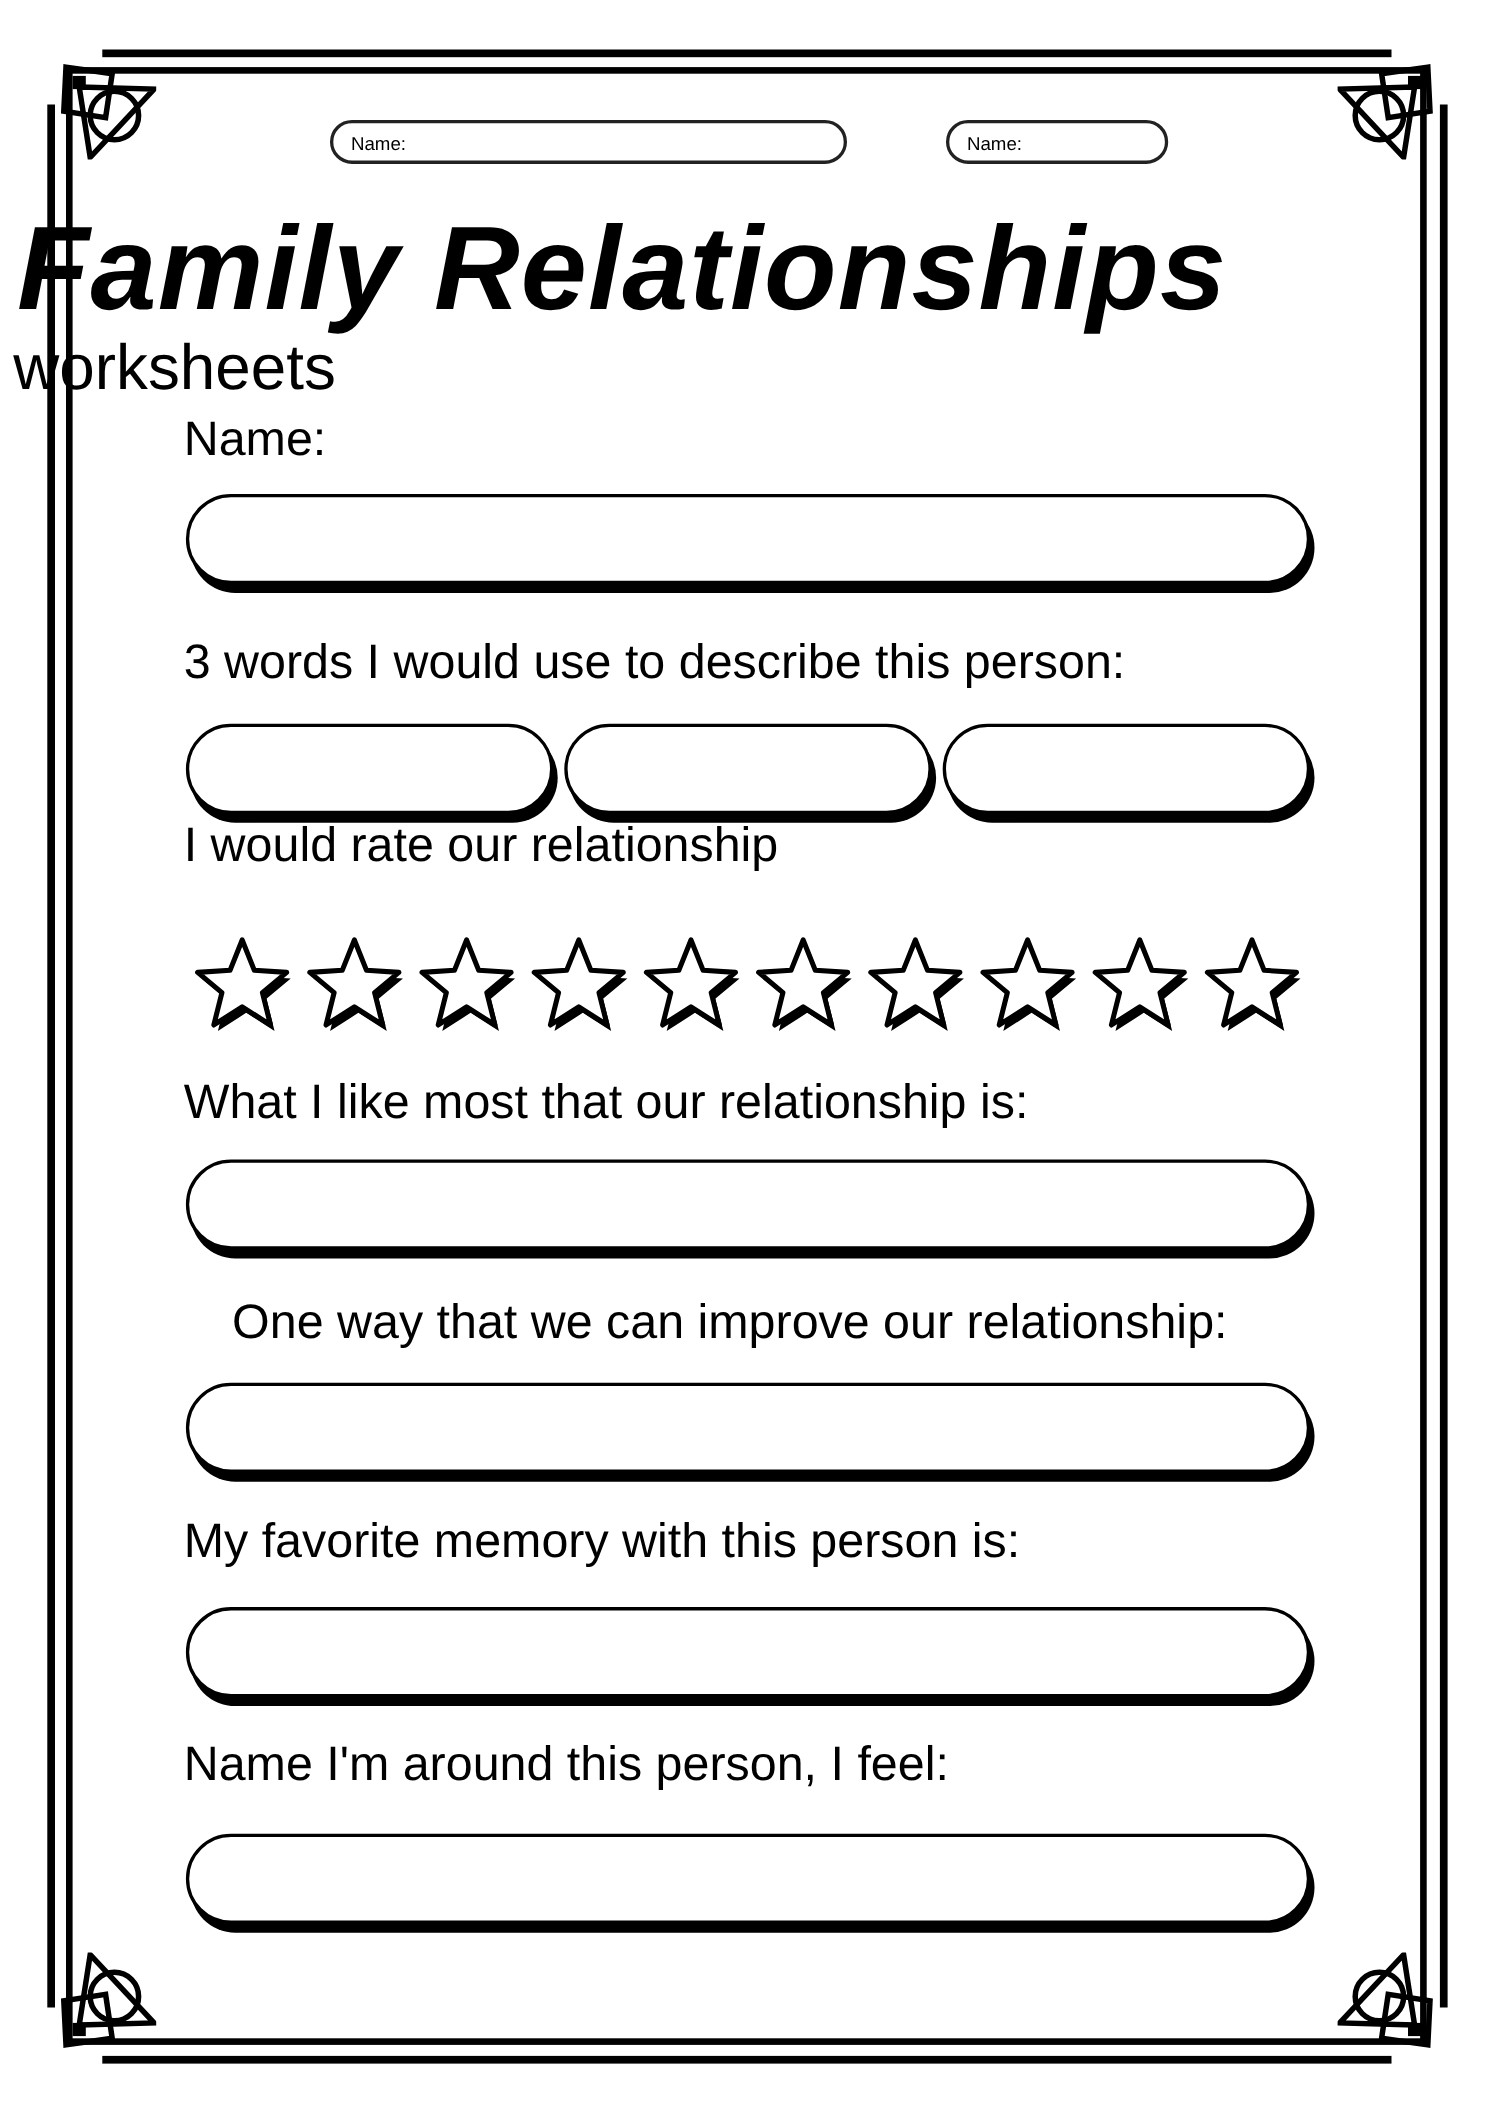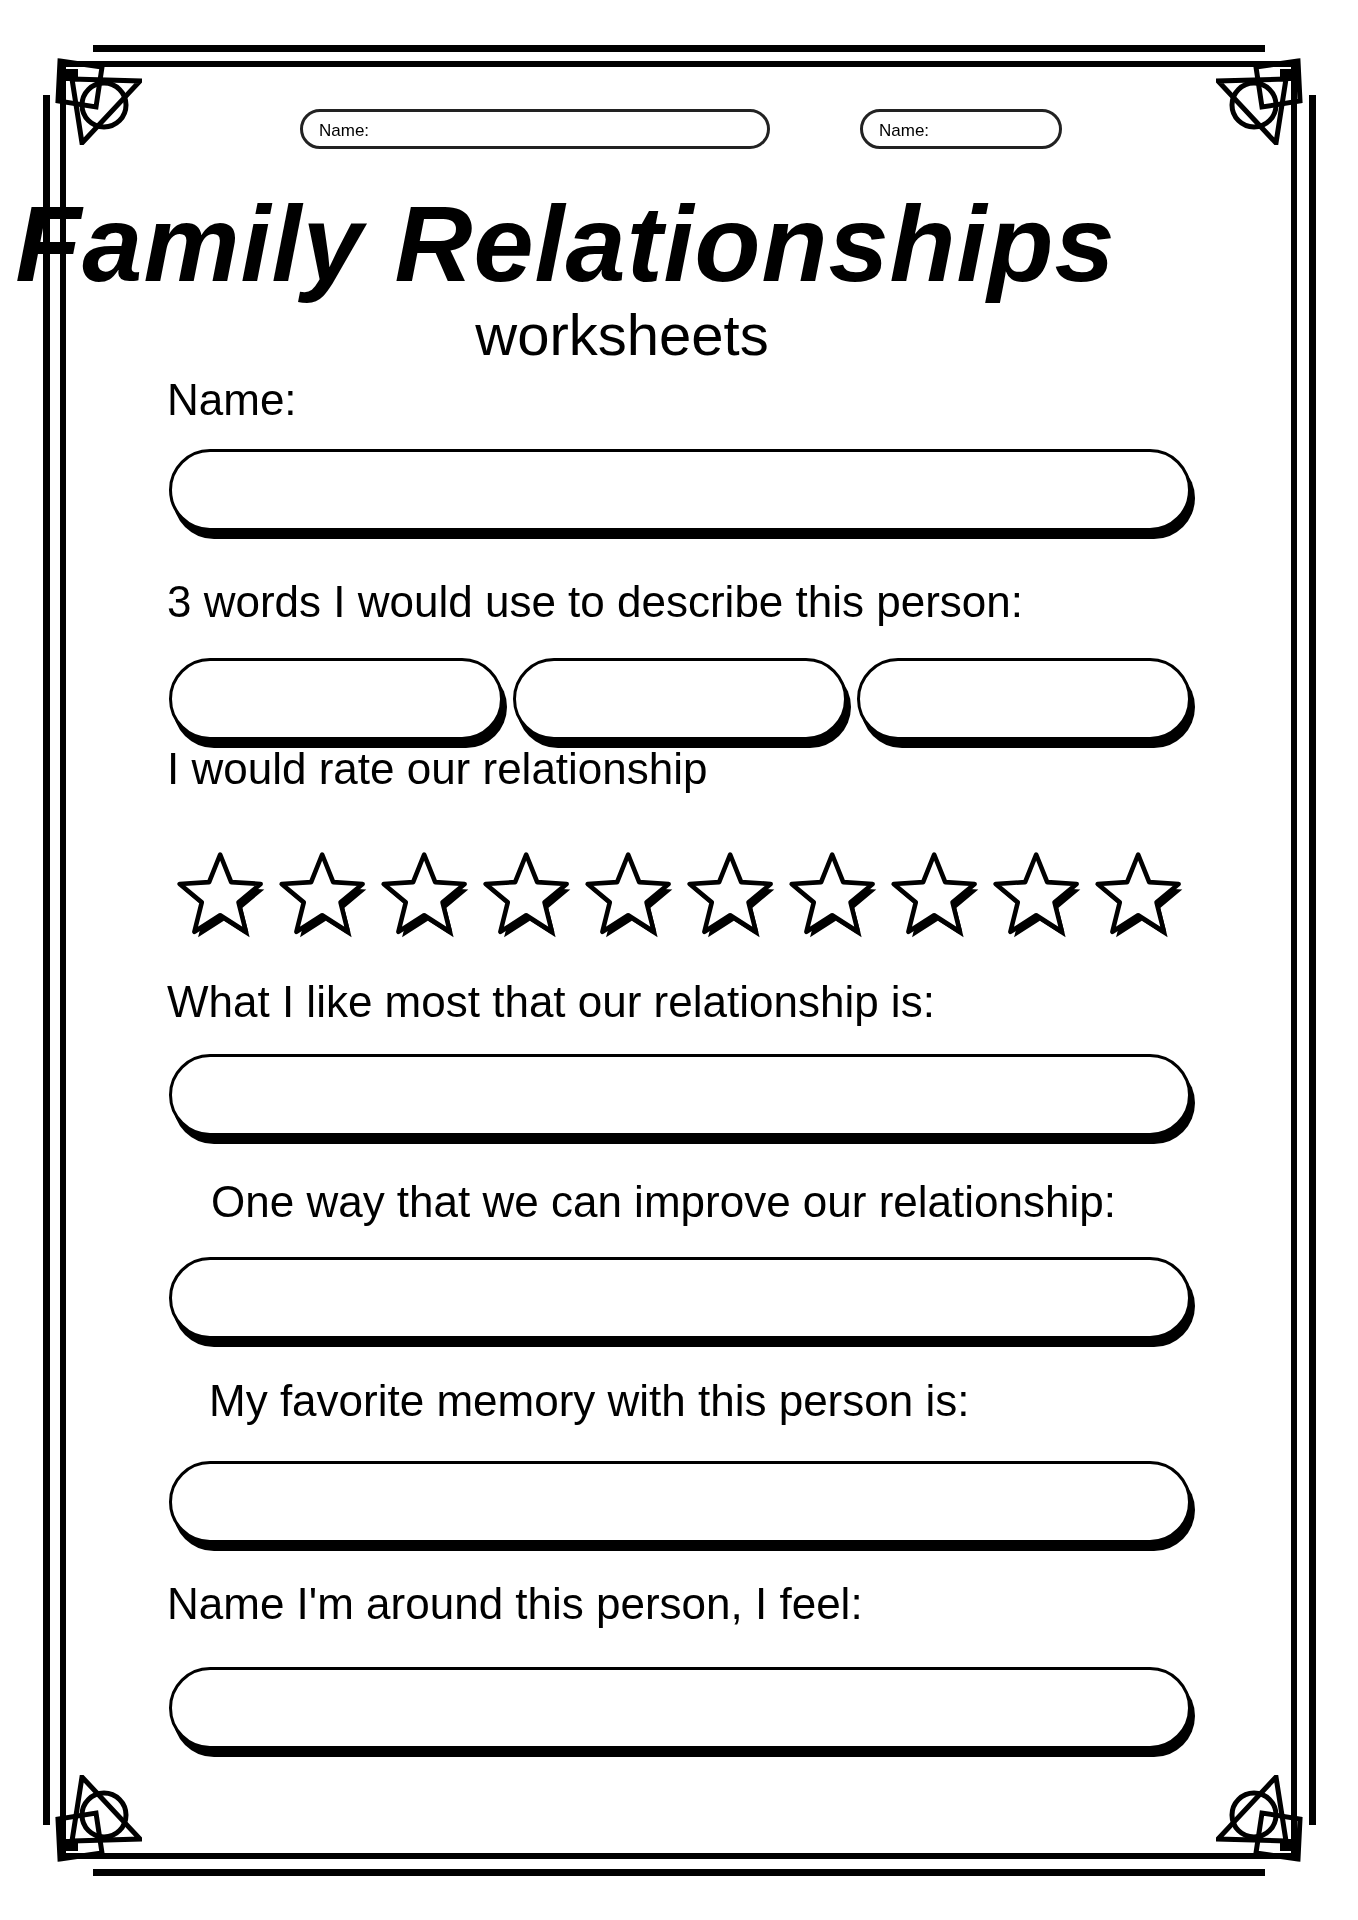--- a/index.html
+++ b/index.html
@@ -4,22 +4,22 @@
 <style>
   html, body { margin: 0; padding: 0; background: #ffffff; }
   body { width: 1358px; height: 1920px; position: relative; overflow: hidden;
          font-family: "Liberation Sans", "DejaVu Sans", sans-serif; color: #000; }
   .frame-line { position: absolute; background: #000; }
   .pill-small { position: absolute; height: 40px; border: 3px solid #222; border-radius: 22px;
                 box-sizing: border-box; background: #fff; }
   .pill-small span { position: absolute; left: 16px; top: 9px; font-size: 17px; }
   .title { position: absolute; left: 0; width: 1131px; text-align: center; top: 184px;
            font-size: 108px; font-weight: bold; font-style: italic; letter-spacing: 1px; line-height: 120px; }
-  .subtitle { position: absolute; left: 0; width: 1244px; text-align: center; top: 300px;
-              font-size: 58px; line-height: 70px; }
+  .subtitle { position: absolute; left: 0; width: 1244px; top: 300px;
+              font-size: 58px; line-height: 70px; padding-left: 12px; }
   .label { position: absolute; left: 167px; font-size: 44px; line-height: 52px; white-space: nowrap; }
   .field { position: absolute; height: 82px; border: 3px solid #000; border-radius: 44px;
            box-sizing: border-box; background: #fff; box-shadow: 4px 8px 0 0 #000; }
   .stars { position: absolute; left: 176px; top: 850px; display: flex; gap: 10px; }
   .star { width: 92px; height: 90px; }
   .corner { position: absolute; width: 90px; height: 90px; }
 </style>
 </head>
 <body>
 
@@ -130,17 +130,17 @@
       <polygon points="48,4 60,34 92,36 68,56 76,88 48,70 20,88 28,56 4,36 36,34" fill="#fff" stroke="#000" stroke-width="5" stroke-linejoin="round"></polygon>
     </svg>
 </div>
 
 <div class="label" style="top:976px;">What I like most that our relationship is:</div>
 <div class="field" style="left:169px; top:1054px; width:1022px;"></div>
 
 <div class="label" style="top:1176px;margin-left:44px;">One way that we can improve our relationship:</div>
 <div class="field" style="left:169px; top:1257px; width:1022px;"></div>
 
-<div class="label" style="top:1375px;margin-left:42px;">My favorite memory with this person is:</div>
+<div class="label" style="top:1375px;">My favorite memory with this person is:</div>
 <div class="field" style="left:169px; top:1461px; width:1022px;"></div>
 
 <div class="label" style="top:1578px;">Name I'm around this person, I feel:</div>
 <div class="field" style="left:169px; top:1667px; width:1022px;"></div>
 
 </body></html>

